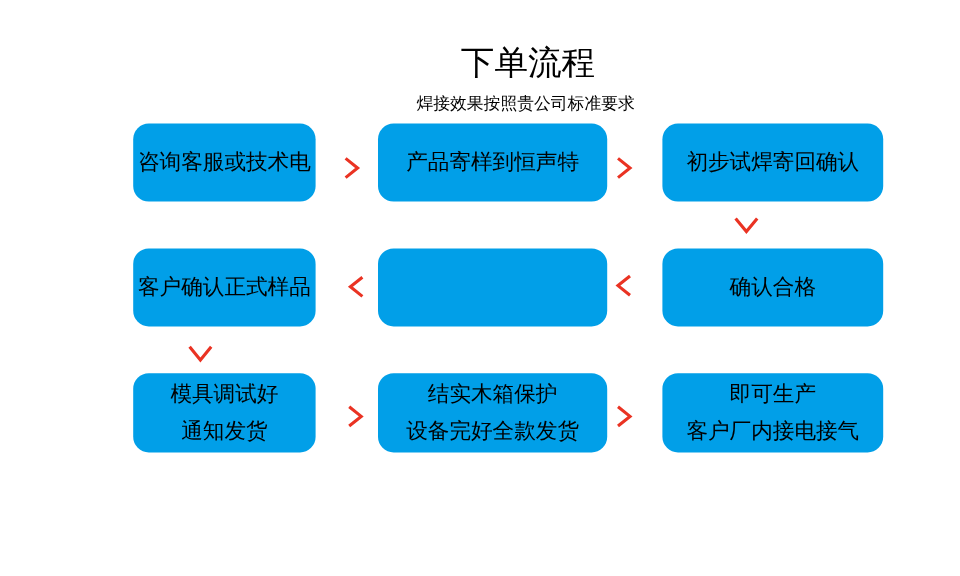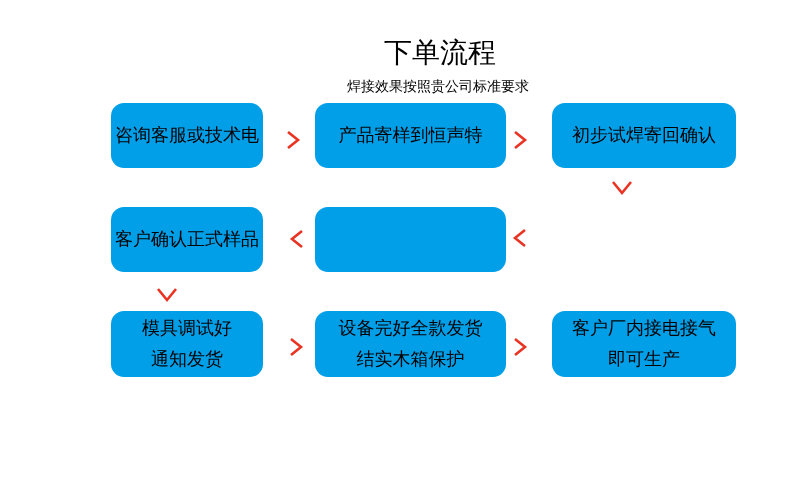--- a/index.html
+++ b/index.html
@@ -91,20 +91,24 @@
       <polyline points="7,4 17,12 7,20"></polyline>
     </svg>
   <div class="box r0 c2">
     <span>初步试焊寄回确认</span>
     <span></span>
   </div>
   <svg class="arrow a3" viewBox="0 0 24 24">
       <polyline points="3,7 12,18 21,7"></polyline>
     </svg>
 
+  <div class="box r1 c2">
+    <span>确认合格</span>
+    <span></span>
+  </div>
   <svg class="arrow a4" viewBox="0 0 24 24">
       <polyline points="17,4 7,12 17,20"></polyline>
     </svg>
   <div class="box r1 c1">
   </div>
   <svg class="arrow a5" viewBox="0 0 24 24">
       <polyline points="17,4 7,12 17,20"></polyline>
     </svg>
   <div class="box r1 c0">
     <span>客户确认正式样品</span>
@@ -114,24 +118,24 @@
     </svg>
 
   <div class="box r2 c0">
     <span>模具调试好</span>
     <span>通知发货</span>
   </div>
   <svg class="arrow a7" viewBox="0 0 24 24">
       <polyline points="7,4 17,12 7,20"></polyline>
     </svg>
   <div class="box r2 c1">
+    <span>结实木箱保护</span>
     <span>设备完好全款发货</span>
-    <span>结实木箱保护</span>
   </div>
   <svg class="arrow a8" viewBox="0 0 24 24">
       <polyline points="7,4 17,12 7,20"></polyline>
     </svg>
   <div class="box r2 c2">
+    <span>即可生产</span>
     <span>客户厂内接电接气</span>
-    <span>即可生产</span>
   </div>
 
 </div>
 
 </body></html>

